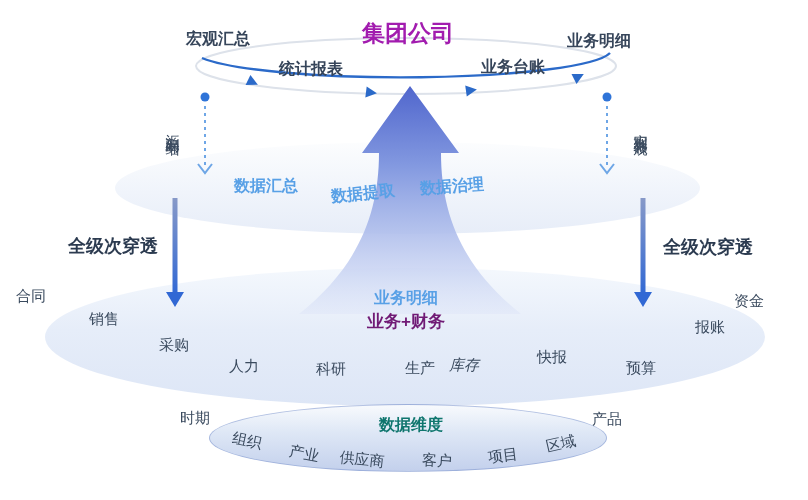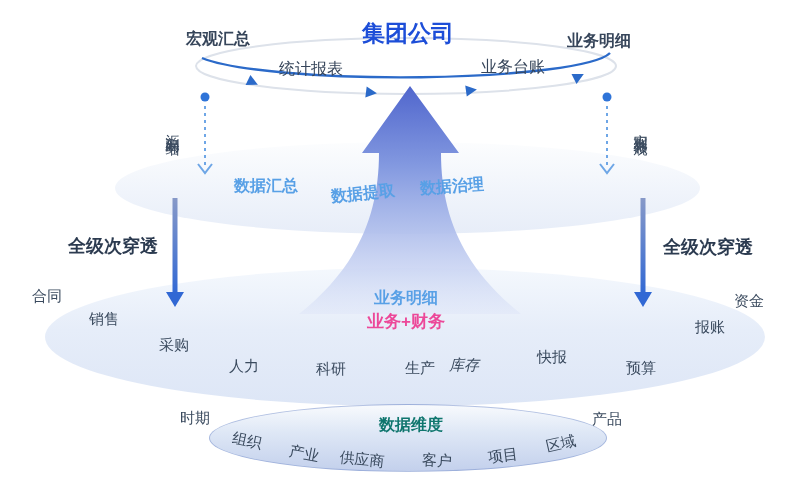--- a/index.html
+++ b/index.html
@@ -12,28 +12,28 @@
   .ellipse-mid{left:115px;top:142px;width:585px;height:92px;
     background:linear-gradient(180deg,#fcfdfe 0%,#f0f4fb 55%,#e7edf8 100%);}
   .ellipse-scope{left:45px;top:268px;width:720px;height:138px;
     background:linear-gradient(180deg,#f4f8fd 0%,#e6edf9 45%,#dde6f6 100%);}
   .ellipse-dim{left:209px;top:404px;width:398px;height:68px;
     background:linear-gradient(180deg,#f8fafd 0%,#dfe8f6 40%,#c3d0ec 100%);
     border:1.5px solid rgba(125,150,205,.55);box-sizing:border-box;}
   
   .watermark{left:400px;top:250px;font-size:66px;font-weight:bold;color:#e0e4eb;
     letter-spacing:6px;opacity:.85;}
-  .t-title{font-size:23px;font-weight:bold;color:#1d4ed8;}
+  .t-title{font-size:23px;font-weight:bold;color:#a21caf;}
   .t-node{font-size:16px;font-weight:600;color:#36455a;}
-  .t-arc{font-size:16px;font-weight:400;color:#36455a;text-align:center;}
+  .t-arc{font-size:16px;font-weight:700;color:#36455a;text-align:center;}
   .t-layer{font-size:16px;font-weight:bold;color:#58a0e6;}
   .t-dimtitle{font-size:16px;font-weight:bold;color:#0f766e;}
   .t-word{font-size:15px;color:#3a4a5e;}
   .t-pen{font-size:18px;font-weight:bold;color:#2c3b50;}
-  .t-sub{font-size:17px;font-weight:bold;color:#ec4899;}
+  .t-sub{font-size:17px;font-weight:bold;color:#701a75;}
   .vert{writing-mode:vertical-rl;text-orientation:upright;font-size:14px;color:#3a4a5e;
     letter-spacing:2px;transform:translate(-50%,-50%);}
   svg{position:absolute;left:0;top:0;}
 </style>
 </head>
 <body>
 
 <div class="canvas">
 
   <div class="abs ellipse ellipse-mid"></div>
@@ -100,21 +100,21 @@
   <div class="abs ctr t-pen" style="left:113px;top:246px;">全级次穿透</div>
   <div class="abs ctr t-pen" style="left:708px;top:247px;">全级次穿透</div>
 
   <div class="abs ctr t-layer" style="left:266px;top:186px;">数据汇总</div>
   <div class="abs ctr t-layer" style="left:363px;top:194px;transform:translate(-50%,-50%) rotate(-6deg);">数据提取</div>
   <div class="abs ctr t-layer" style="left:452px;top:187px;transform:translate(-50%,-50%) rotate(-4deg);">数据治理</div>
 
   <div class="abs ctr t-layer" style="left:406px;top:298px;">业务明细</div>
   <div class="abs ctr t-sub" style="left:406px;top:321px;">业务+财务</div>
 
-  <div class="abs ctr t-word" style="left:47px;top:296px;">合同</div>
+  <div class="abs ctr t-word" style="left:31px;top:296px;">合同</div>
   <div class="abs ctr t-word" style="left:104px;top:319px;">销售</div>
   <div class="abs ctr t-word" style="left:174px;top:345px;">采购</div>
   <div class="abs ctr t-word" style="left:244px;top:366px;">人力</div>
   <div class="abs ctr t-word" style="left:331px;top:369px;">科研</div>
   <div class="abs ctr t-word" style="left:420px;top:368px;">生产</div>
   <div class="abs ctr t-word" style="left:464px;top:365px;font-style:italic;">库存</div>
   <div class="abs ctr t-word" style="left:552px;top:357px;">快报</div>
   <div class="abs ctr t-word" style="left:641px;top:368px;">预算</div>
   <div class="abs ctr t-word" style="left:710px;top:327px;text-align:center;">报账</div>
   <div class="abs ctr t-word" style="left:749px;top:301px;">资金</div>

